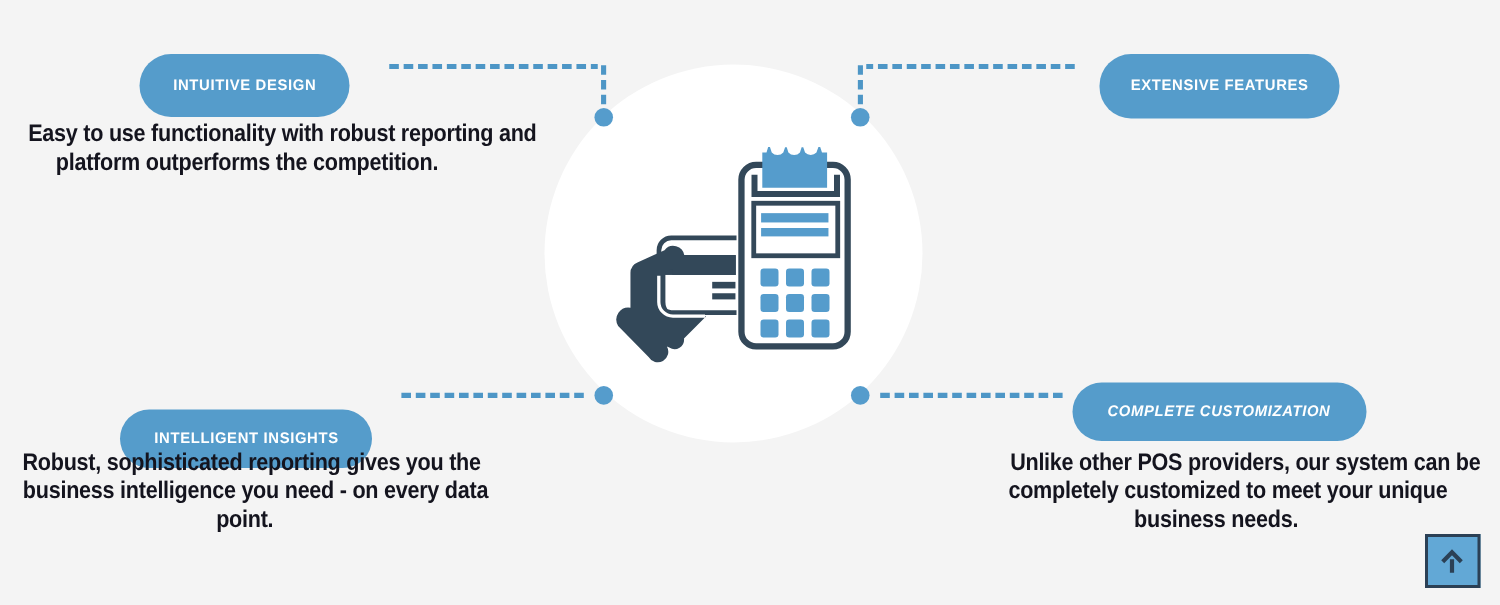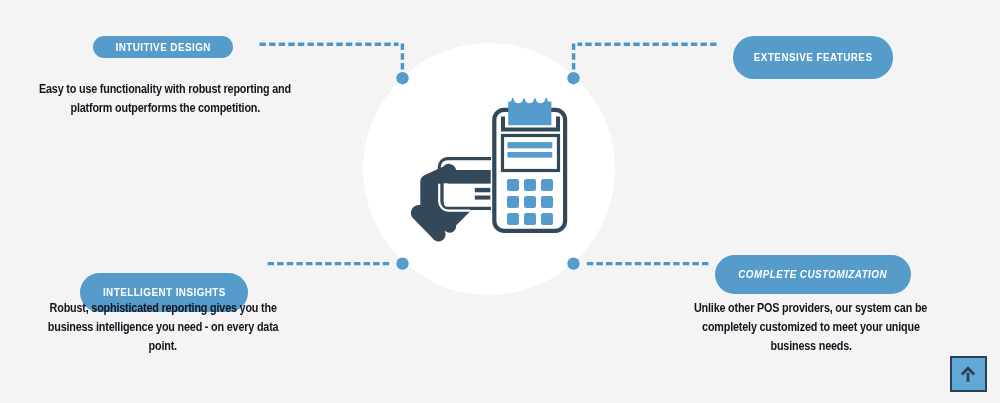--- a/index.html
+++ b/index.html
@@ -23,21 +23,21 @@
     position:absolute;display:flex;align-items:center;justify-content:center;
     background:#559ccb;border-radius:21px;color:#fff;
     font-weight:bold;font-size:10.2px;letter-spacing:.45px;
     white-space:nowrap;
   }
   .pill>span{display:inline-block;transform:scaleX(0.97);}
 
   
   .para{
     position:absolute;color:#14141e;font-weight:bold;
-    font-size:12px;line-height:19.3px;text-align:center;
+    font-size:16px;line-height:19.3px;text-align:center;
     letter-spacing:-0.2px;white-space:nowrap;
   }
   .para>div{white-space:nowrap;}
   .para>div>span{display:inline-block;transform:scaleX(0.9);}
 
   
   .connectors{position:absolute;left:0;top:0;z-index:3;pointer-events:none;}
 
   
   .totop{
@@ -129,21 +129,21 @@
       <rect x="541" y="179" width="12" height="12" rx="2.2" fill="#559ccc"></rect>
       <rect x="507" y="196" width="12" height="12" rx="2.2" fill="#559ccc"></rect>
       <rect x="524" y="196" width="12" height="12" rx="2.2" fill="#559ccc"></rect>
       <rect x="541" y="196" width="12" height="12" rx="2.2" fill="#559ccc"></rect>
       <rect x="507" y="213" width="12" height="12" rx="2.2" fill="#559ccc"></rect>
       <rect x="524" y="213" width="12" height="12" rx="2.2" fill="#559ccc"></rect>
       <rect x="541" y="213" width="12" height="12" rx="2.2" fill="#559ccc"></rect>
     </g>
   </svg>
 
-  <div class="pill" style="left:93px;top:36px;width:140px;height:22px;">
+  <div class="pill" style="left:93px;top:36px;width:140px;height:42px;">
     <span>INTUITIVE DESIGN</span>
   </div>
   <div class="para" style="left:0px;top:79.5px;width:330px;">
       <div><span>Easy to use functionality with robust reporting and</span></div>
       <div><span>platform outperforms the competition.</span></div>
     </div>
 
   <div class="pill" style="left:733px;top:36px;width:160px;height:43px;">
     <span>EXTENSIVE FEATURES</span>
   </div>

